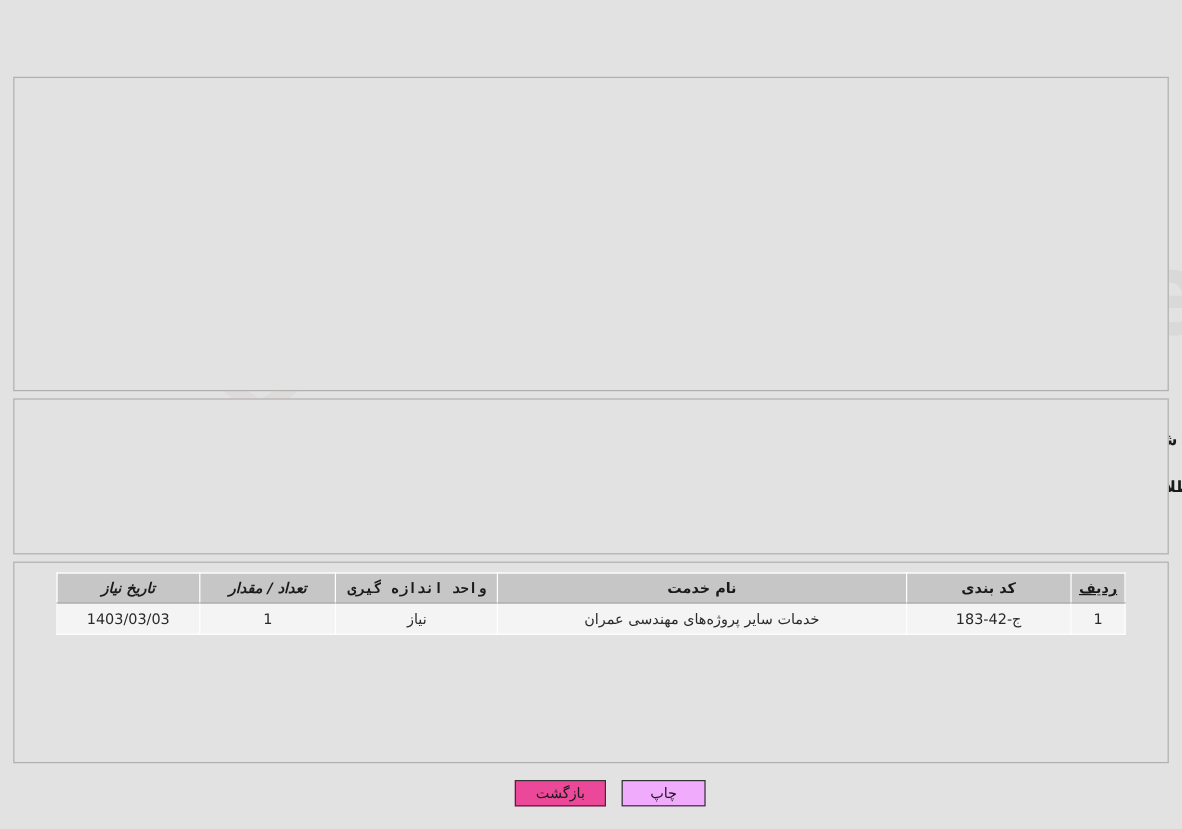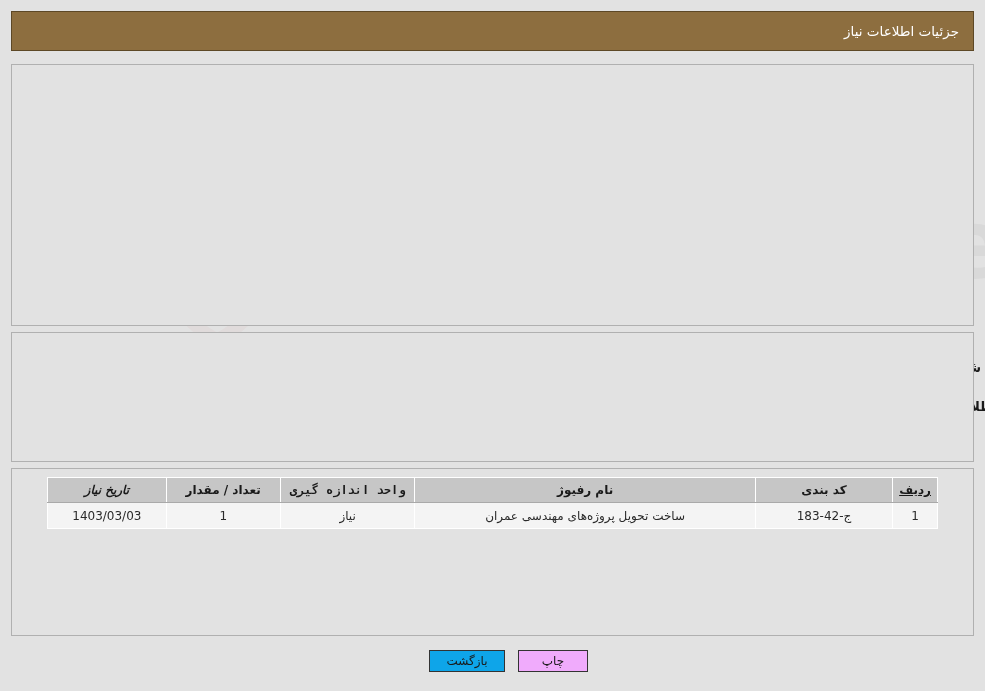--- a/index.html
+++ b/index.html
@@ -179,41 +179,38 @@
   .btn {
     position: absolute;
     height: 22px;
     border: 1px solid #333333;
     font-size: 12px;
     text-align: center;
     line-height: 20px;
     cursor: pointer;
     color: #1a1a1a;
   }
-  #btn-back  { left: 429px; top: 650px; width: 76px; background: #0ea5e9; }
+  #btn-back  { left: 429px; top: 650px; width: 76px; background: #ec4899; }
   #btn-print { left: 518px; top: 650px; width: 70px; background: #f0abfc; }
 </style>
 </head>
 <body>
 
 <div id="page">
 
   <svg class="watermark" viewBox="0 0 985 260" xmlns="http://www.w3.org/2000/svg">
     <g opacity="0.55">
       <path d="M170 30 L265 30 L265 120 Q265 165 217 190 Q170 165 170 120 Z" fill="none" stroke="#d8b6b6" stroke-width="13"></path>
       <path d="M196 58 L217 118 L238 58" fill="none" stroke="#d8b6b6" stroke-width="13"></path>
     </g>
     <g fill="#bdbdbd" opacity="0.75" font-family="'DejaVu Sans','Liberation Sans',sans-serif" font-size="96" font-weight="bold" letter-spacing="-3">
       <text x="300" y="128" direction="ltr">AriaTender.net</text>
     </g>
   </svg>
 
-  <div class="header-bar">
-    <span class="title">جزئیات اطلاعات نیاز</span>
-  </div>
 
   <div class="panel" id="panel-top"></div>
 
   <div class="row" style="left:790px; top:80px;">
     <span class="lbl">شماره نیاز:</span>
   </div>
   <div class="fld center" style="position:absolute; left:610px; top:80px; width:170px;">1103005605000159</div>
 
   <div class="row" style="left:292px; top:80px;">
     <span class="lbl">تاریخ و ساعت اعلان عمومی:</span>
@@ -295,31 +292,31 @@
   <span class="lbl bold" style="position:absolute; left:877px; top:438px; font-size:13px;">گروه خدمت:</span>
   <div class="fld right" style="position:absolute; left:172px; top:436px; width:692px; height:22px; line-height:20px;">ساختمان</div>
 
   <div class="panel" id="panel-bot"></div>
 
   <table id="svc-table">
     <thead>
       <tr>
         <th style="width:36px;text-decoration:underline;">ردیف</th>
         <th style="width:140px;">کد بندی</th>
-        <th style="width:345px;">نام رفیوژ</th>
+        <th style="width:345px;">نام خدمت</th>
         <th style="width:135px;font-family:Liberation Mono, monospace;">واحد اندازه گیری</th>
-        <th style="width:115px;">تعداد / مقدار</th>
+        <th style="width:115px;font-style:italic;">تعداد / مقدار</th>
         <th style="width:120px;font-style:italic;">تاریخ نیاز</th>
       </tr>
     </thead>
     <tbody>
       <tr>
         <td>1</td>
         <td>ج-42-183</td>
-        <td>ساخت تحویل پروژه‌های مهندسی عمران</td>
+        <td>خدمات سایر پروژه‌های مهندسی عمران</td>
         <td>نیاز</td>
         <td>1</td>
         <td>1403/03/03</td>
       </tr>
     </tbody>
   </table>
 
   <span class="lbl bold" style="position:absolute; left:858px; top:589px; font-size:13px;">توضیحات خریدار:</span>
   <div class="ta" style="position:absolute; left:70px; top:545px; width:777px; height:80px;">
     <div>موارد 11 گانه استعلام بها الزامی است.</div>

